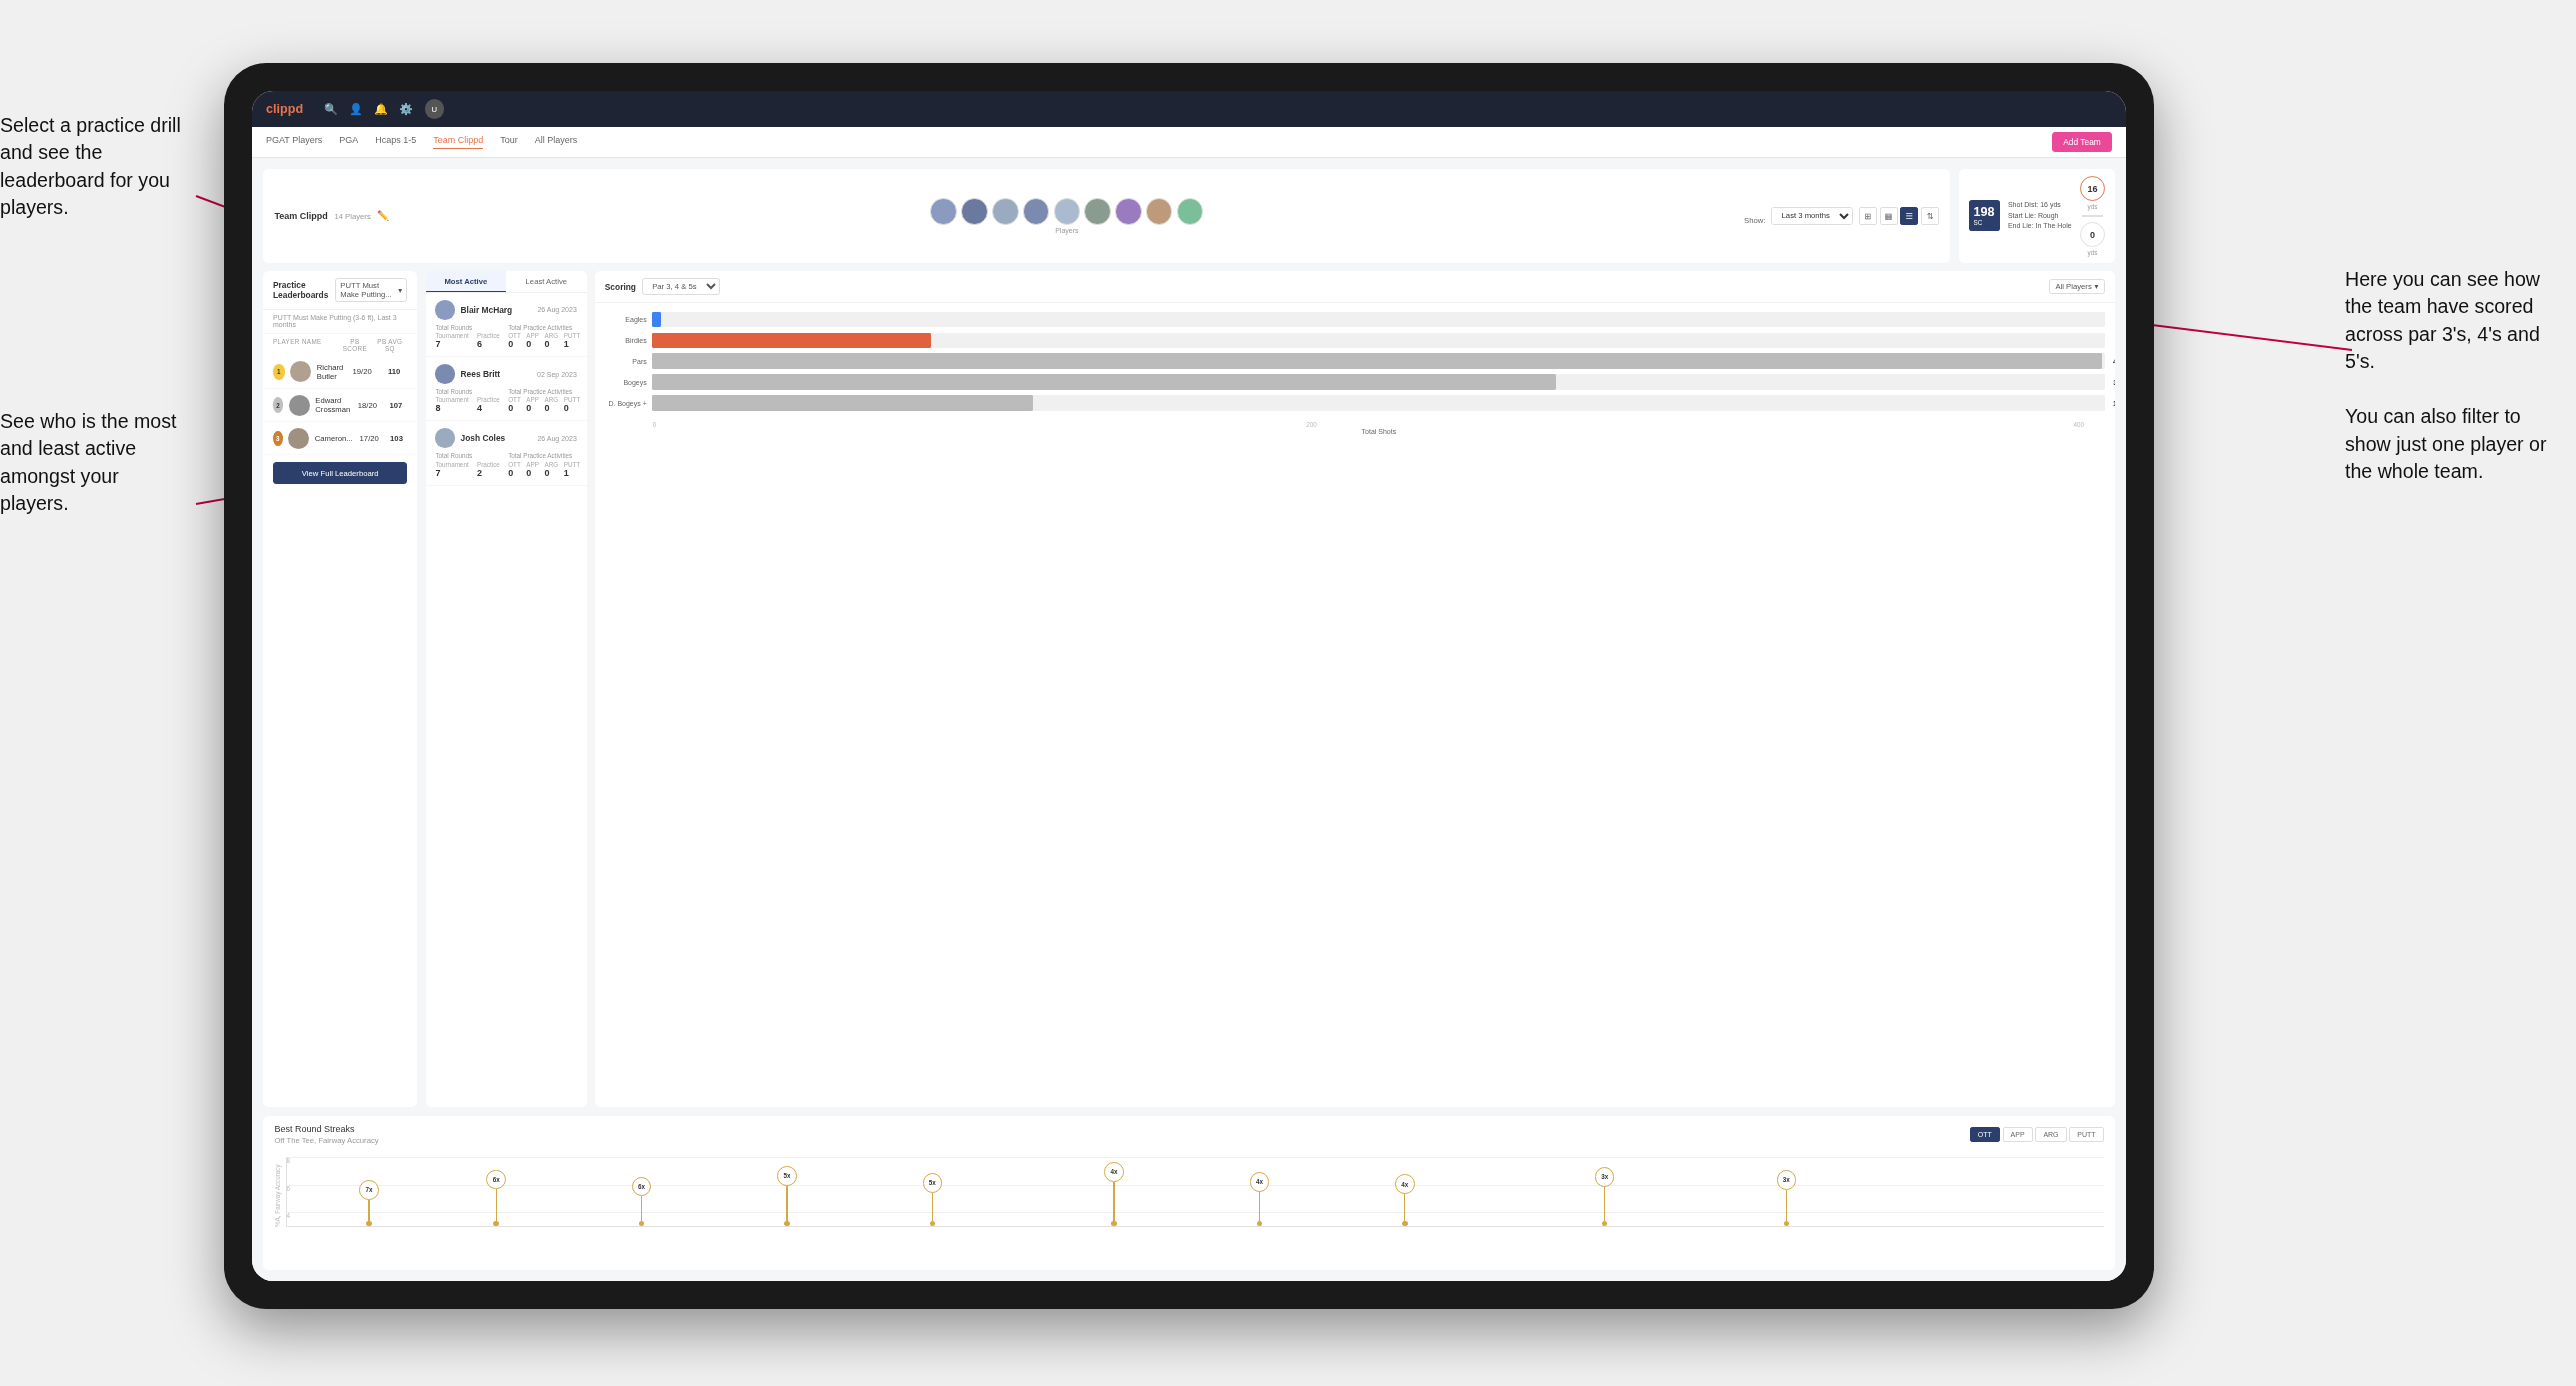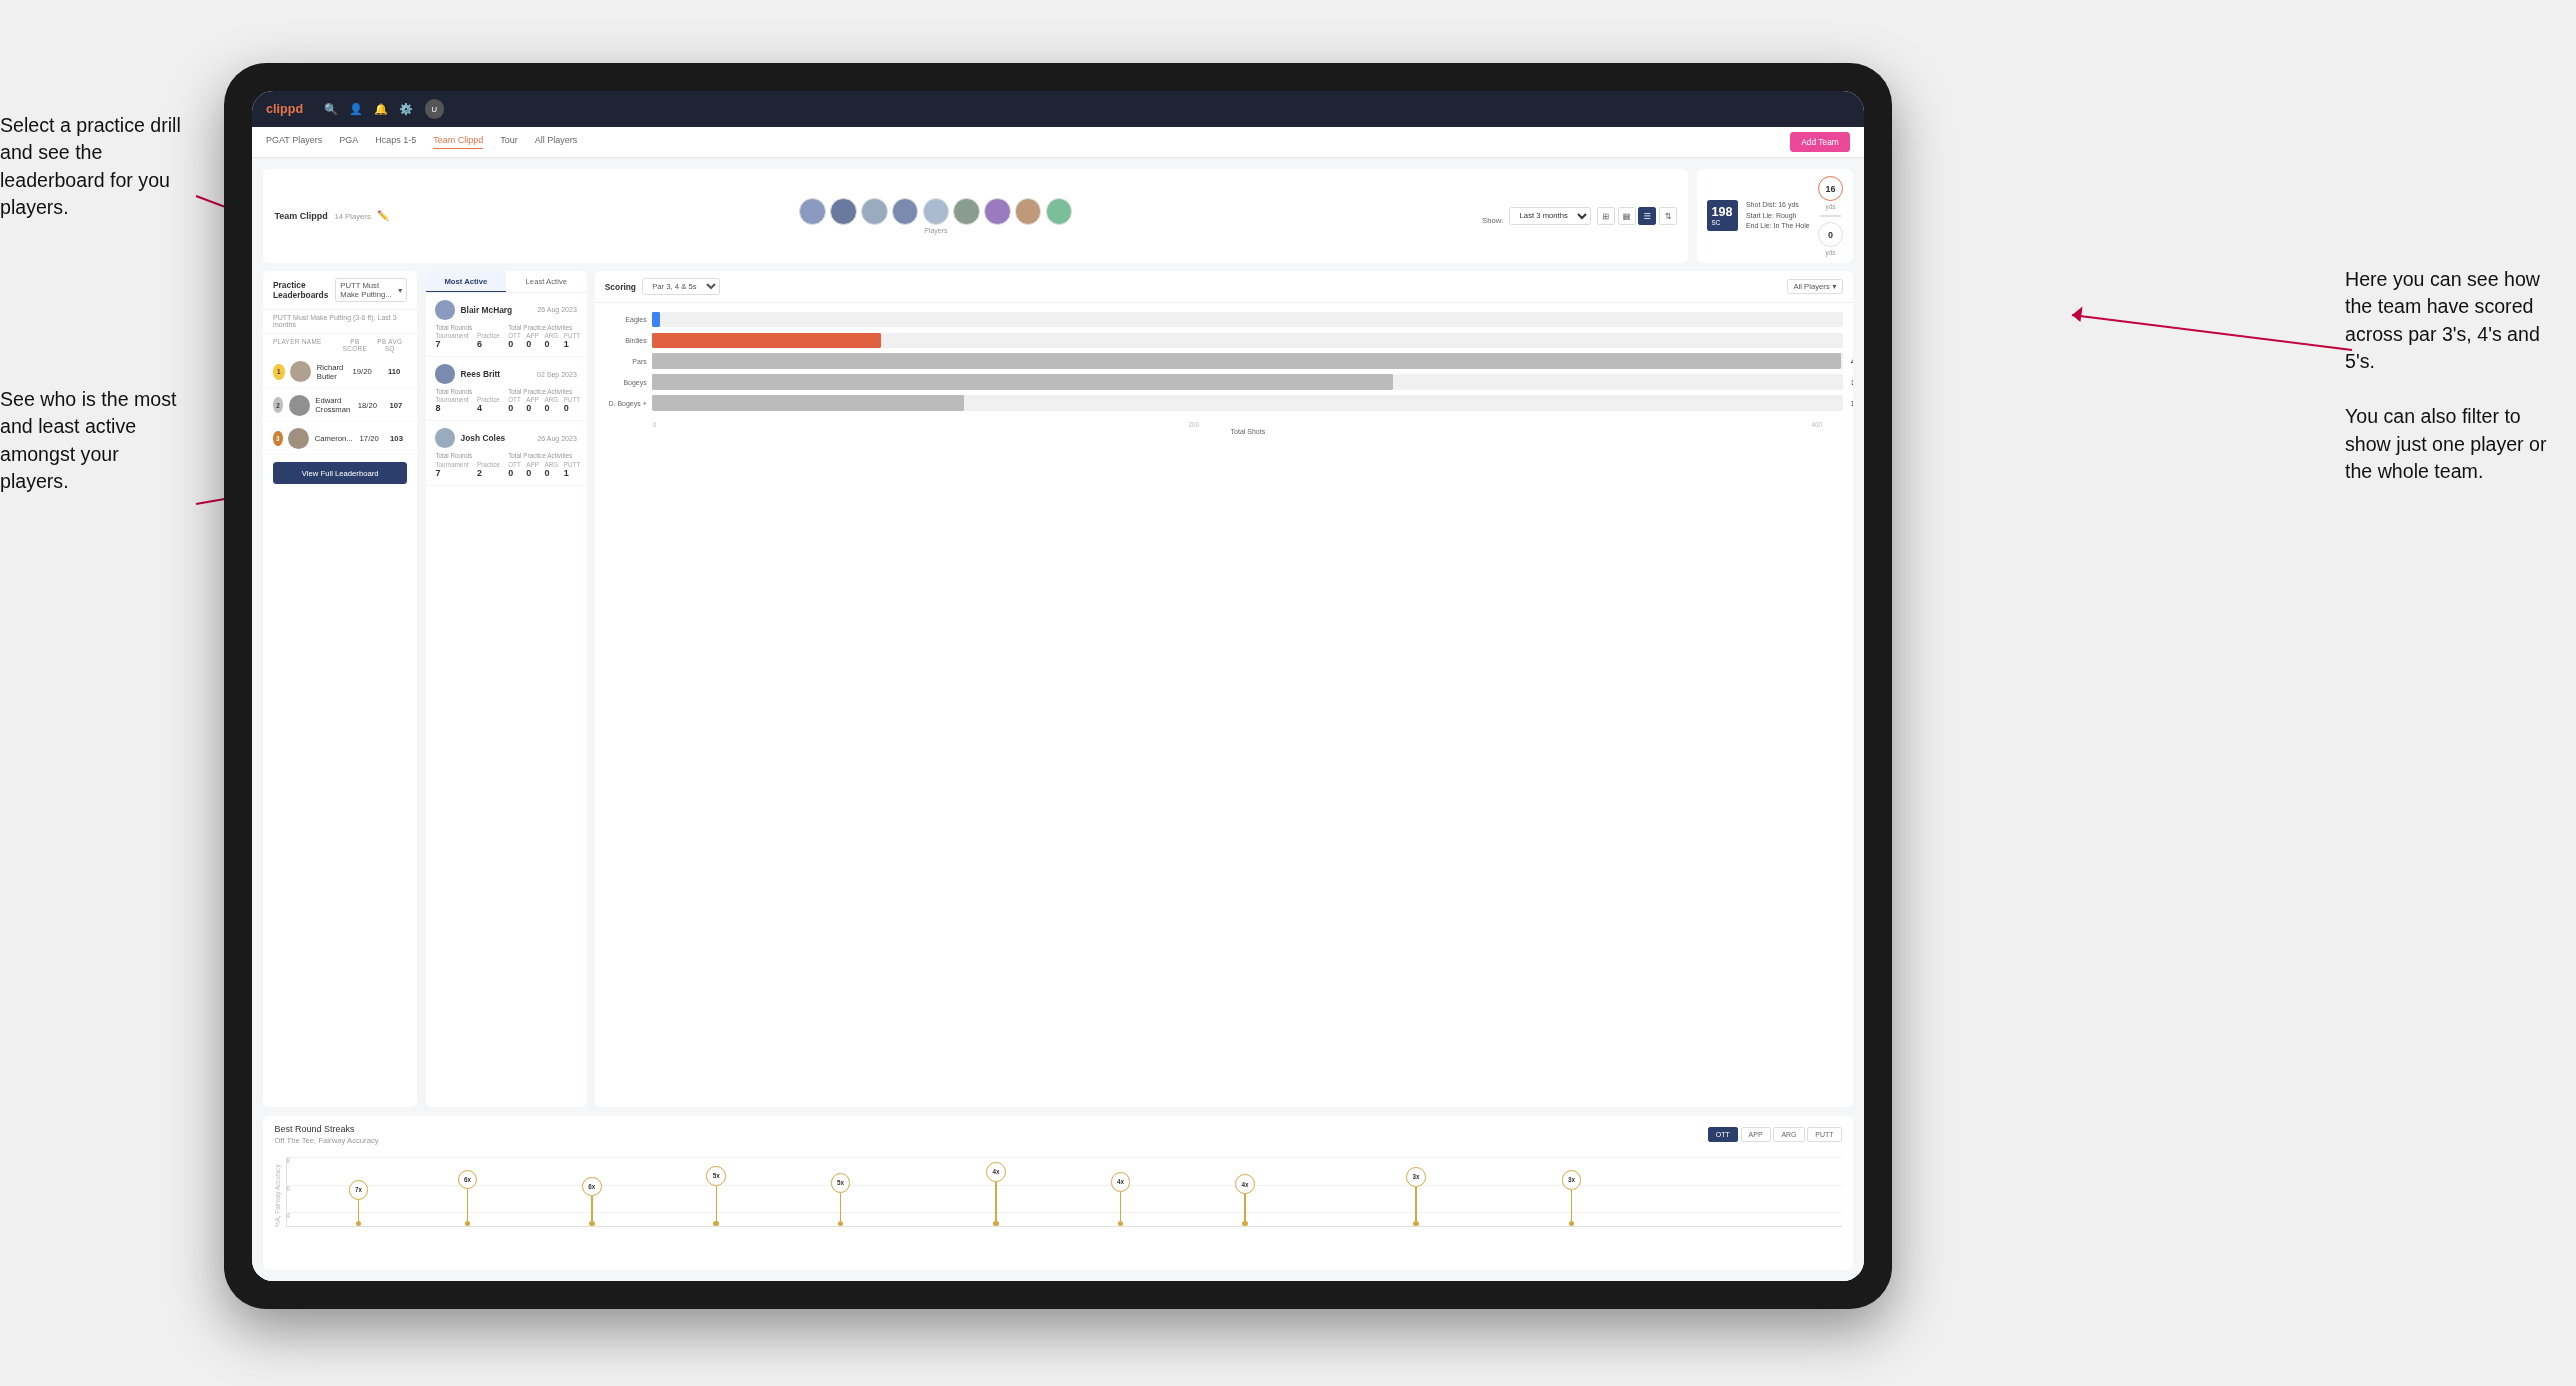--- a/index.html
+++ b/index.html
@@ -20,21 +20,21 @@
       color: #111;
       font-weight: 400;
     }
     .annotation-top-left {
       left: 0px;
       top: 112px;
       width: 196px;
     }
     .annotation-bottom-left {
       left: 0px;
-      top: 386px;
+      top: 408px;
       width: 182px;
     }
     .annotation-right {
       right: 7px;
       top: 266px;
       width: 224px;
       text-align: left;
     }
 
     
@@ -44,21 +44,21 @@
       width: 2576px;
       height: 1386px;
       pointer-events: none;
     }
 
     
     .tablet {
       position: absolute;
       left: 224px;
       top: 63px;
-      width: 1668px;
+      width: 1930px;
       height: 1246px;
       background: #1a1a1a;
       border-radius: 42px;
       box-shadow: 0 21px 56px rgba(0,0,0,0.4);
       padding: 28px;
     }
     .tablet-screen {
       width: 100%;
       height: 100%;
       background: #fff;

